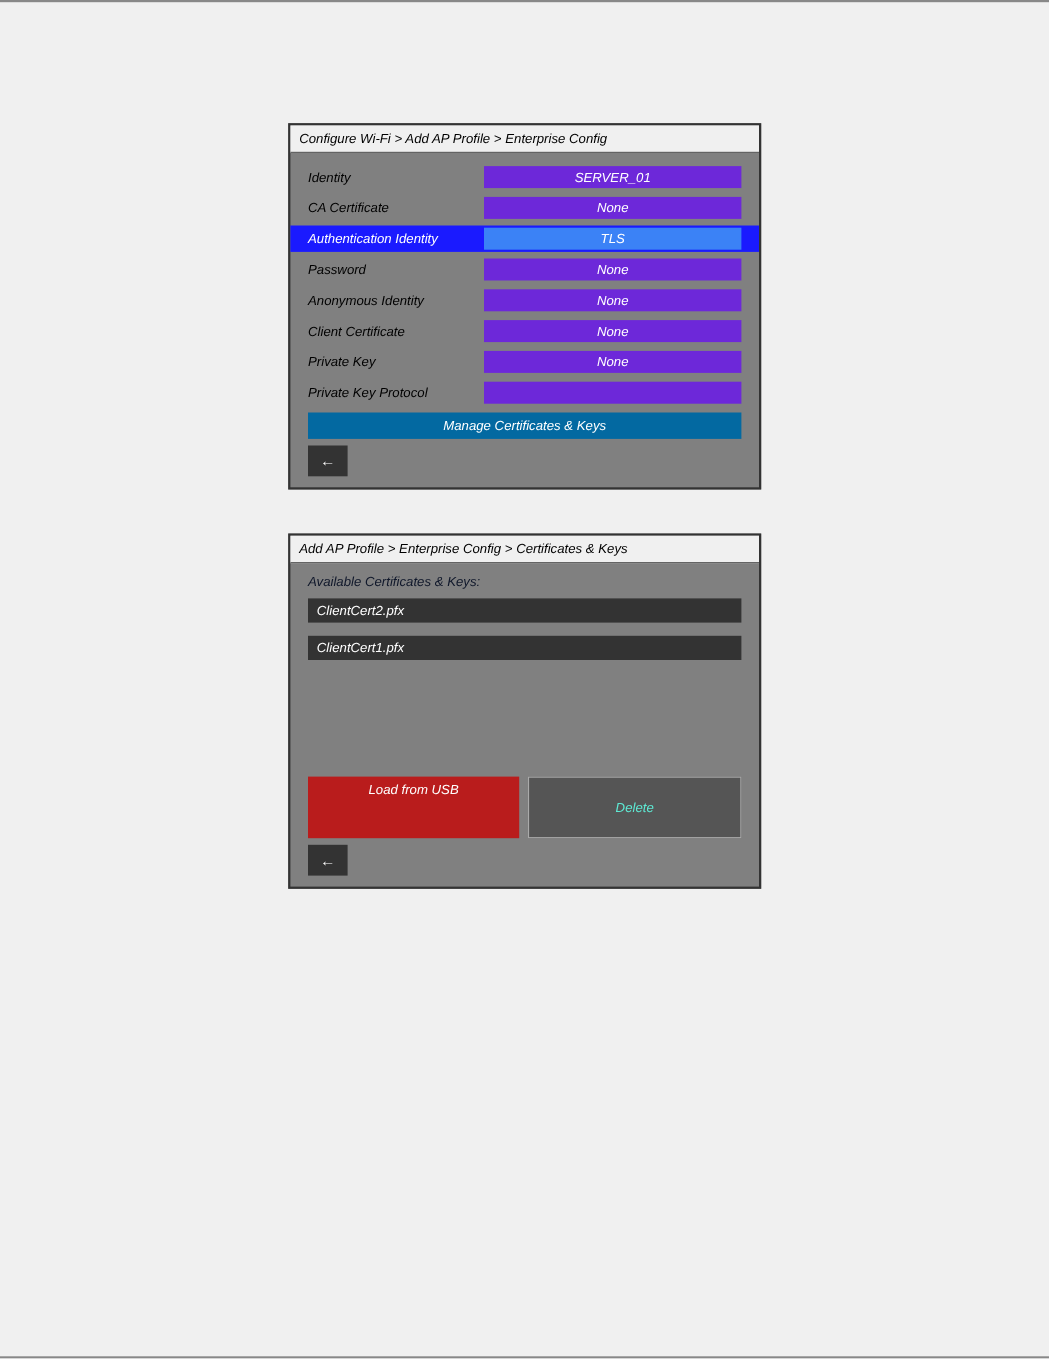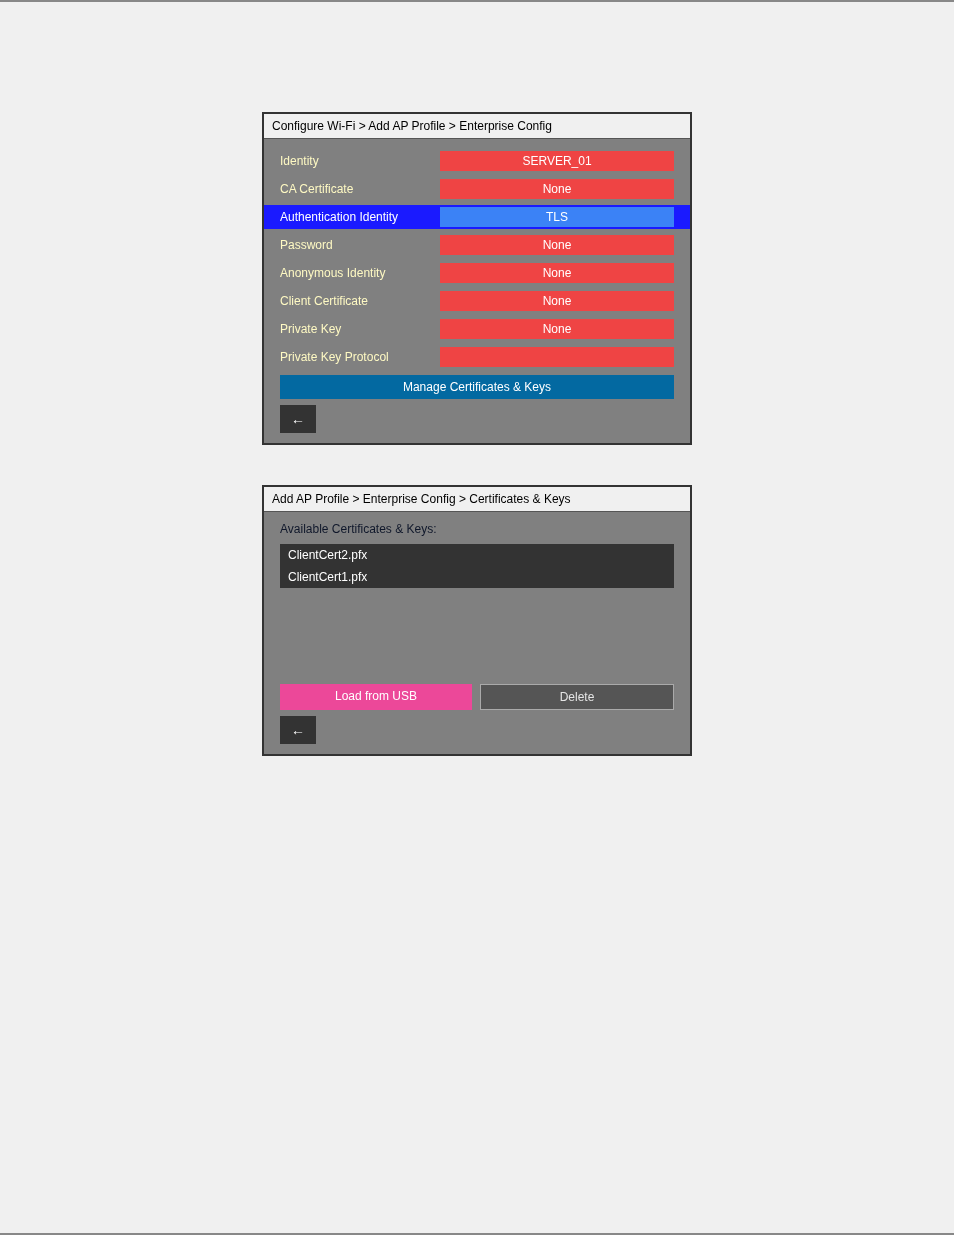--- a/index.html
+++ b/index.html
@@ -1,15 +1,15 @@
 <!DOCTYPE html>
 <html><head>
   <meta charset="utf-8">
   <style>
-    * { box-sizing: border-box; margin: 0; padding: 0; }
+    * { box-sizing: border-box; margin: 0; padding: 0; font-style: italic; }
 
     body {
       background-color: #f0f0f0;
       font-family: Arial, sans-serif;
       font-size: 13px;
       width: 954px;
       min-height: 1235px;
       position: relative;
     }
 
@@ -69,33 +69,33 @@
 
     .form-row.highlighted {
       background: #1a1aff;
       margin-left: -16px;
       margin-right: -16px;
       padding-left: 16px;
       padding-right: 16px;
     }
 
     .field-label {
-      color: #fef9c3;
+      color: #000000;
       font-size: 12px;
       width: 160px;
       flex-shrink: 0;
     }
 
     .field-label.highlighted {
       color: #fff;
     }
 
     .field-value {
       flex: 1;
-      background: #ef4444;
+      background: #6d28d9;
       color: #fff;
       font-size: 12px;
       text-align: center;
       padding: 3px 8px;
       min-height: 20px;
       display: flex;
       align-items: center;
       justify-content: center;
     }
 
@@ -134,22 +134,22 @@
 
     .section-label {
       color: #0f172a;
       font-size: 12px;
       margin-bottom: 8px;
     }
 
     .cert-list {
       display: flex;
       flex-direction: column;
-      gap: 0;
-      margin-bottom: 8px;
+      gap: 12px;
+      margin-bottom: 18px;
     }
 
     .cert-item {
       background: #333;
       color: #fff;
       font-size: 12px;
       padding: 4px 8px;
       cursor: pointer;
     }
 
@@ -158,35 +158,35 @@
     }
 
     .bottom-buttons {
       display: flex;
       gap: 8px;
       margin-top: 8px;
       margin-bottom: 6px;
     }
 
     .btn-load-usb {
-      background: #ec4899;
+      background: #b91c1c;
       color: #fff;
       font-size: 12px;
       padding: 5px 20px;
       cursor: pointer;
       border: none;
       flex: 1;
       text-align: center;
     }
 
     .btn-delete {
       background: #555;
-      color: #e5e5e5;
-      font-size: 12px;
-      padding: 5px 20px;
+      color: #5eead4;
+      font-size: 12px;
+      padding: 20px 20px;
       cursor: pointer;
       border: 1px solid #aaa;
       flex: 1;
       text-align: center;
     }
 
     .main-content {
       width: 100%;
       display: flex;
       flex-direction: column;

